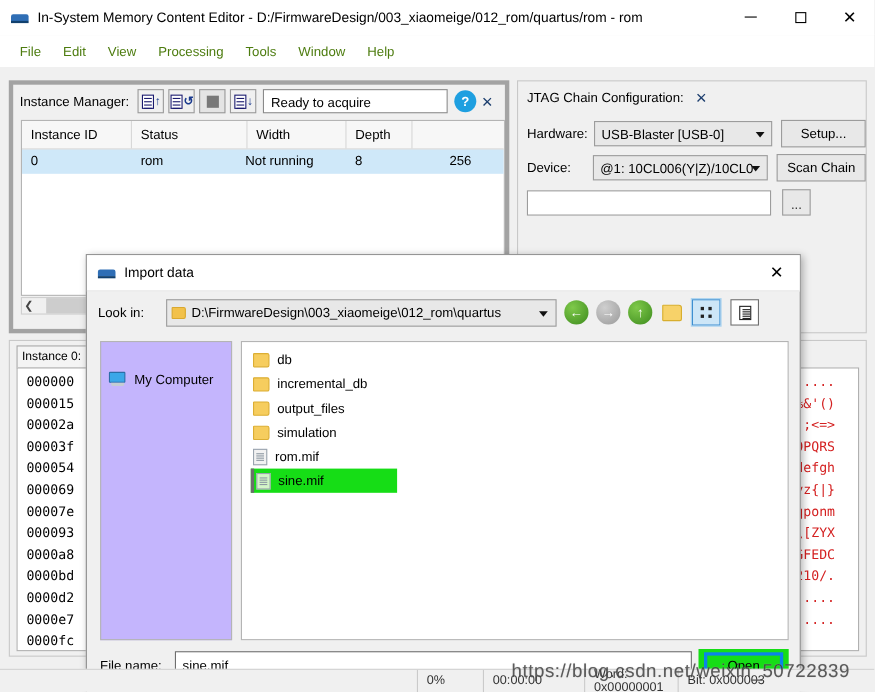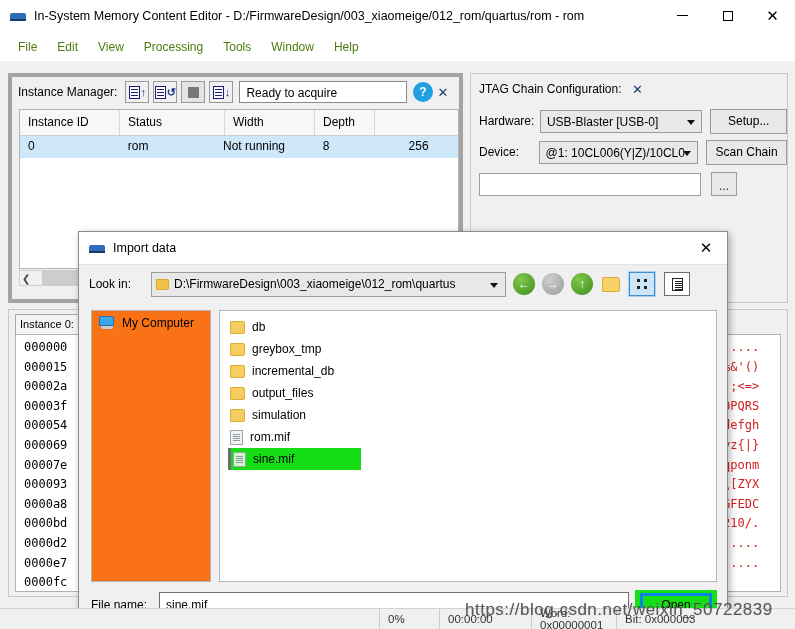--- a/index.html
+++ b/index.html
@@ -177,21 +177,21 @@
   .viewbtn { width:26px; height:24px; border:1px solid #6e6e6e; background:#fff;
              margin-left:9px; display:flex; align-items:center; justify-content:center; flex:0 0 auto;}
   .viewbtn.sel { background:#cde6f7; border-color:#3f8fd0; outline:1px solid #a8d2ef; }
   .dots4 { width:12px; height:12px; position:relative; }
   .dots4 i { position:absolute; width:3px; height:3px; background:#222; }
   .listglyph { width:11px; height:13px; border:1px solid #222; background:#fff; position:relative;}
   .listglyph::before { content:""; position:absolute; left:2px; top:2px; width:7px; height:1px;
       background:#222; box-shadow:0 2px 0 #222, 0 4px 0 #222, 0 6px 0 #222, 0 8px 0 #222;}
 
   #dlg-body { position:absolute; left:12px; top:78px; width:626px; height:272px; display:flex; }
-  #places { width:120px; border:1px solid #b4b4b4; background:#f97316; padding:0 0 0 6px; }
+  #places { width:120px; border:1px solid #b4b4b4; background:#c4b5fd; padding:22px 0 0 6px; }
   .place { display:flex; align-items:center; height:24px; font-size:12px; }
   .pc-icon { width:18px; height:14px; margin-right:6px; position:relative; flex:0 0 auto;}
   .pc-icon .scr { position:absolute; left:1px; top:0; width:15px; height:10px;
       background:#3ba7e8; border:1px solid #2a6ea8; border-radius:1px;}
   .pc-icon .stand { position:absolute; left:3px; top:10px; width:12px; height:3px;
       background:#c4ccd4; border-radius:0 0 2px 2px;}
   .usr-icon { width:16px; height:15px; margin-right:6px; position:relative; flex:0 0 auto;}
   .usr-icon .f { position:absolute; left:0; top:1px; width:16px; height:13px;
       background:#f2c14a; border:1px solid #d9a82f; border-radius:1px 2px 2px 1px;}
   .usr-icon .h { position:absolute; left:5px; top:3px; width:5px; height:5px;
@@ -403,24 +403,20 @@
         </div>
       </div>
 
       <div id="filelist">
         <div class="frow">
           <span class="fold-icon"></span>
           <span class="fname">db</span>
         </div>
         <div class="frow">
           <span class="fold-icon"></span>
-          <span class="fname">greybox_tmp</span>
-        </div>
-        <div class="frow">
-          <span class="fold-icon"></span>
           <span class="fname">incremental_db</span>
         </div>
         <div class="frow">
           <span class="fold-icon"></span>
           <span class="fname">output_files</span>
         </div>
         <div class="frow">
           <span class="fold-icon"></span>
           <span class="fname">simulation</span>
         </div>

